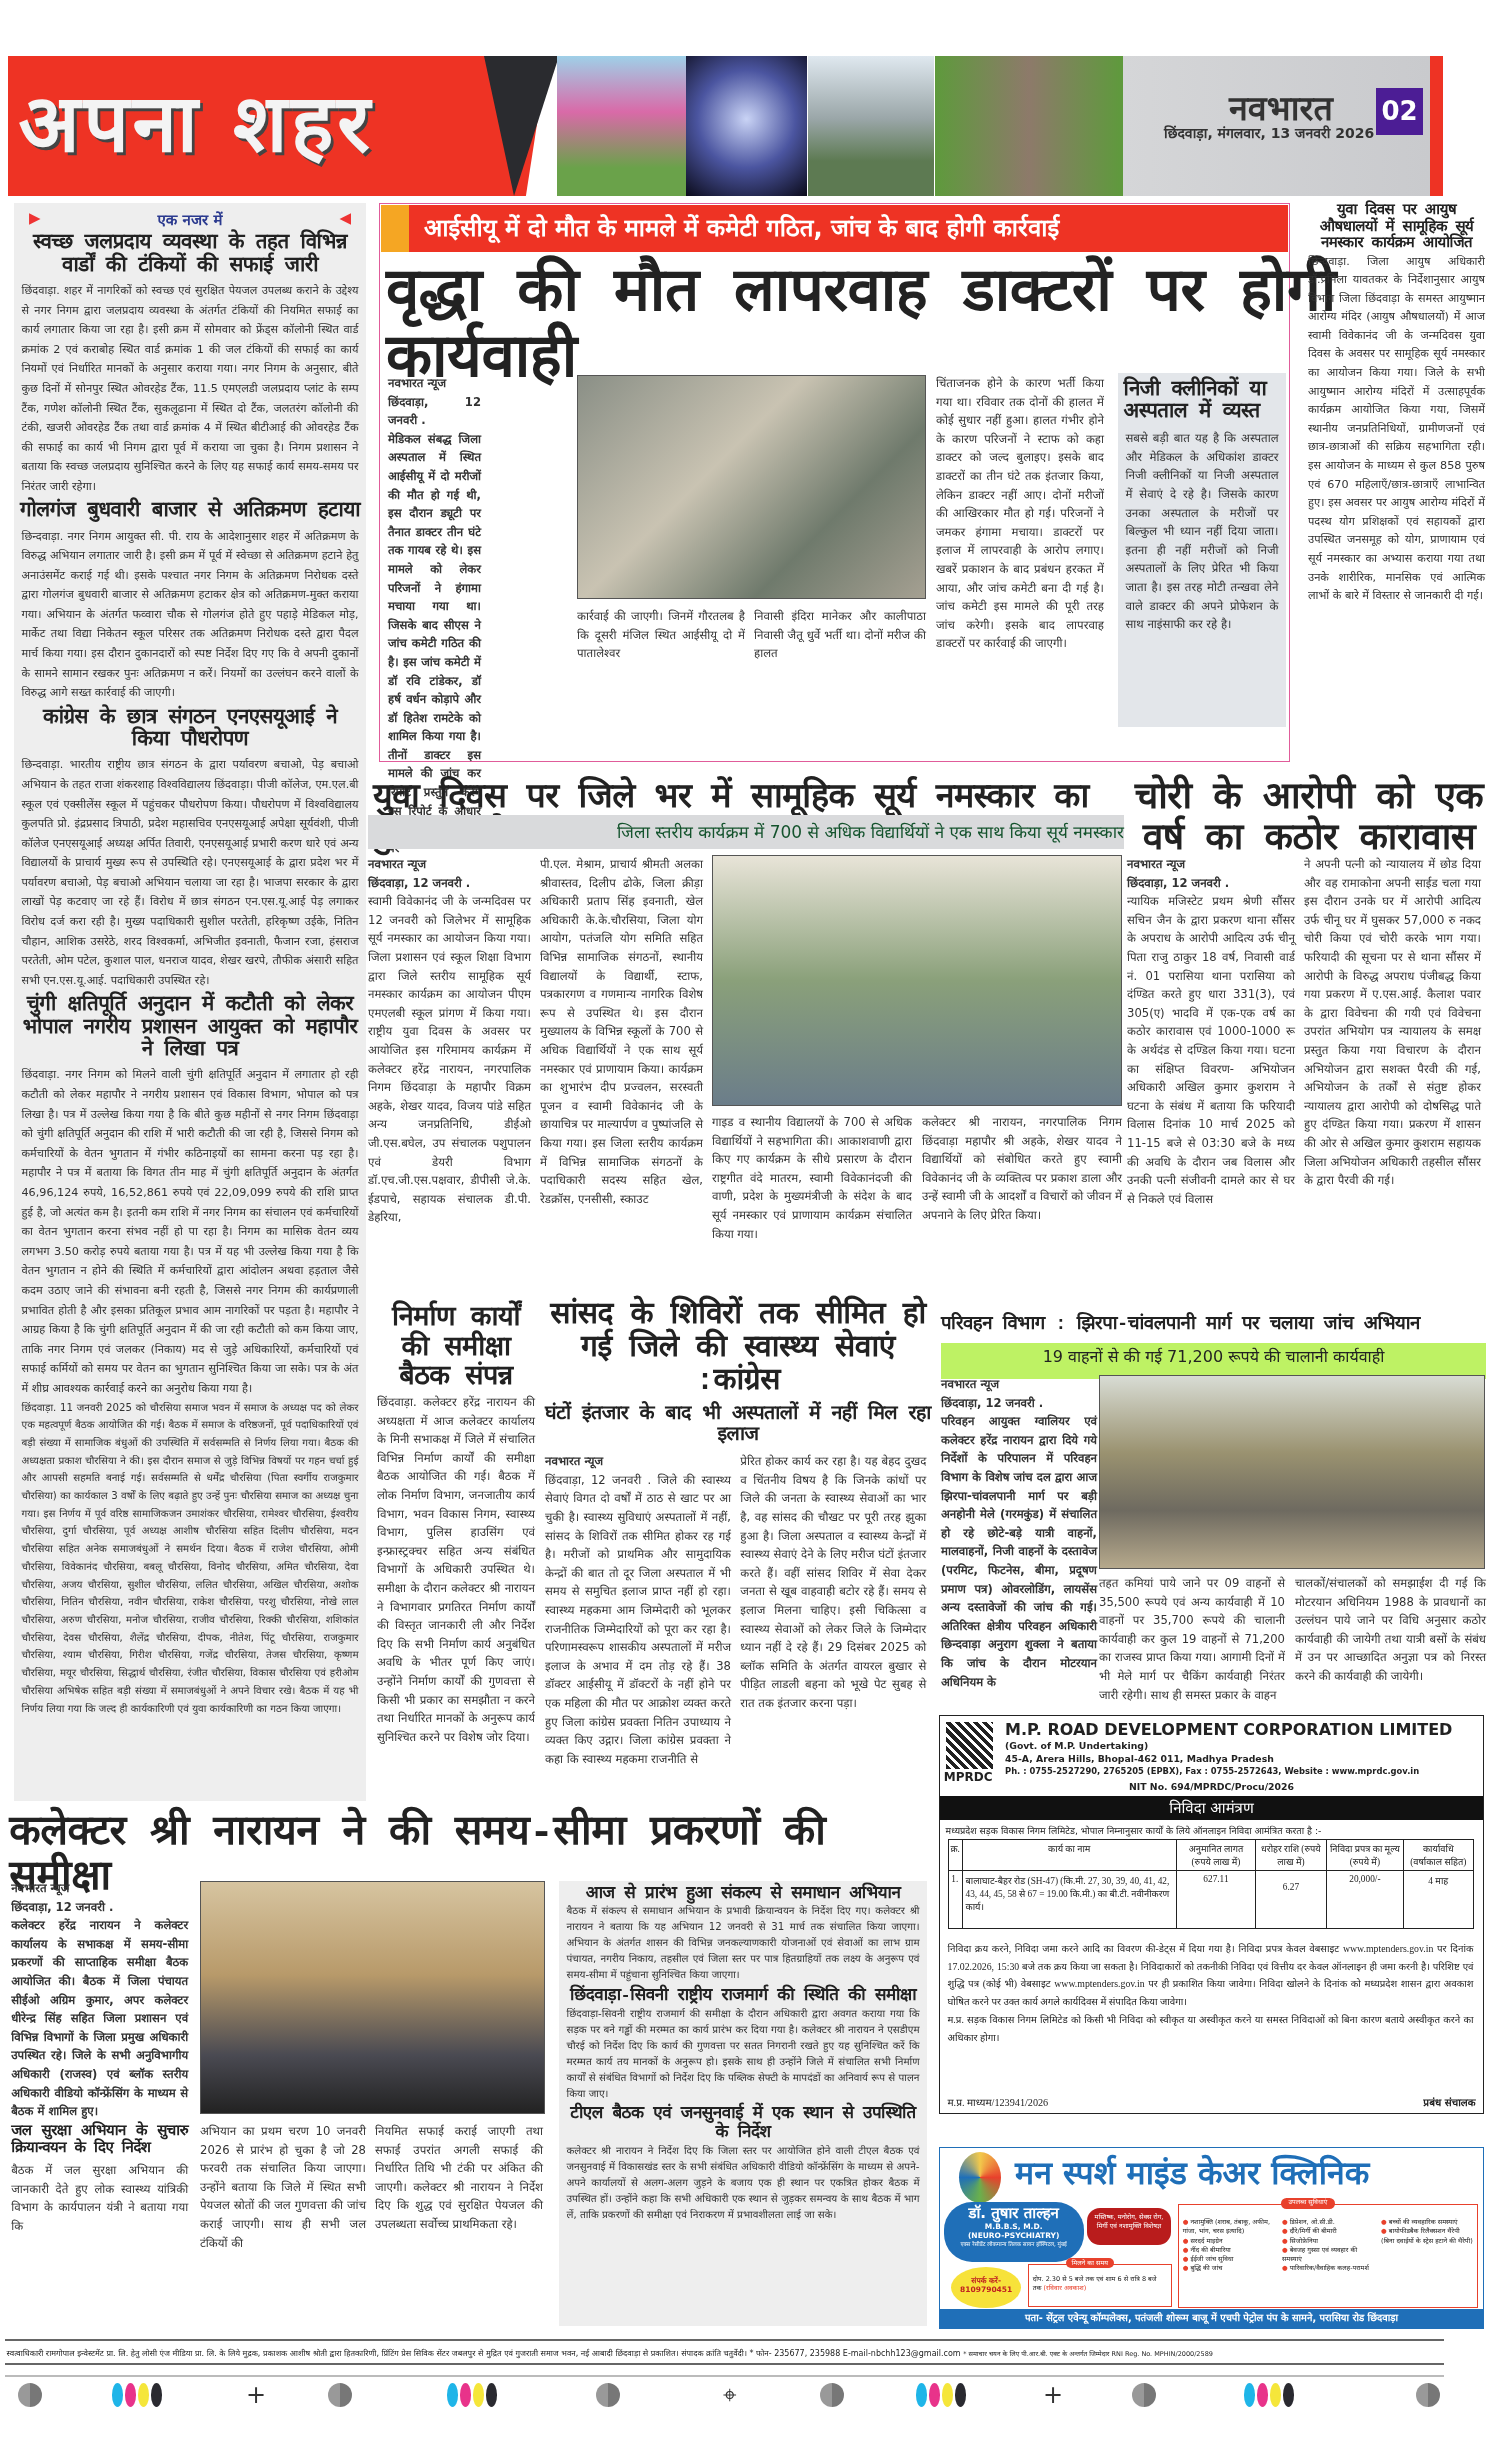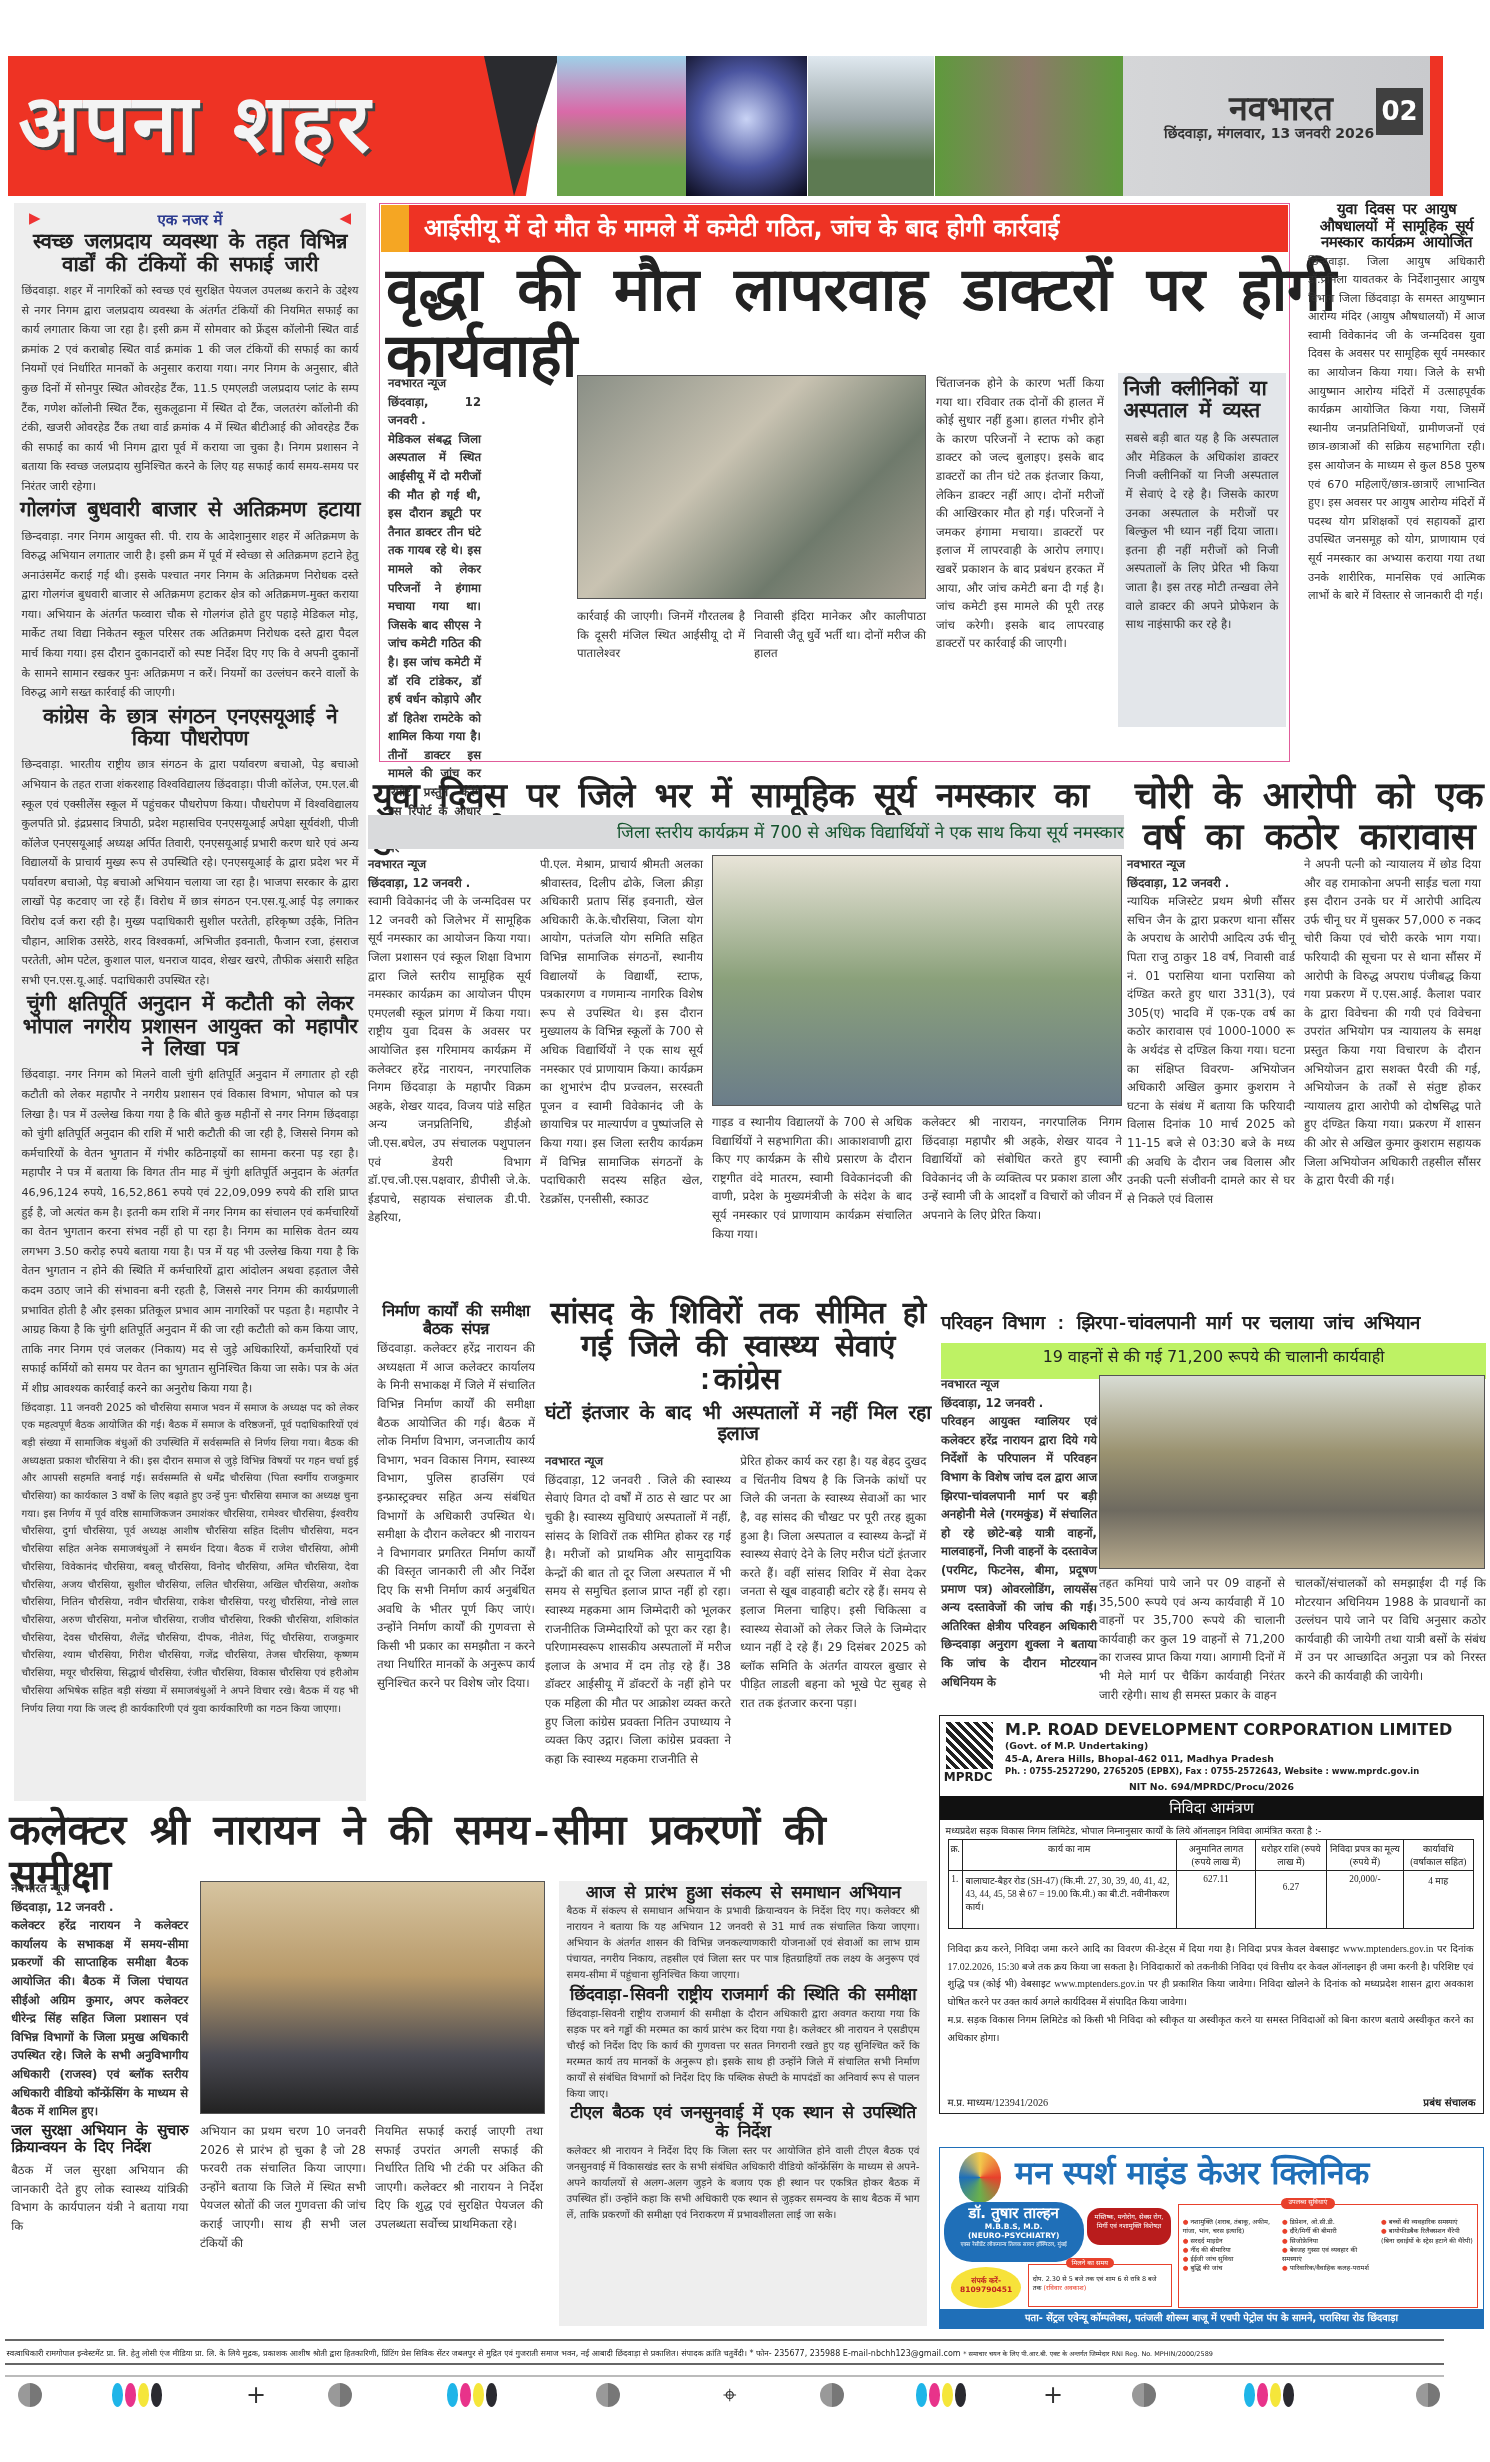--- a/index.html
+++ b/index.html
@@ -10,21 +10,21 @@
 .b{font-weight:bold}
 .hd{font-family:Liberation Mono, monospace;font-weight:bold;color:#222;line-height:1.1;letter-spacing:-0.5px}
 .photo{background:linear-gradient(135deg,#8a8f86,#c9c3b2 40%,#6f7a6c 70%,#a5a092);border:0.9px solid #555}
 #mast-red{left:7.5px;top:56px;width:540px;height:140px;background:#ee3324;clip-path:polygon(0 0,100% 0,96% 100%,0 100%)}
 #mast-dark{left:484px;top:56px;width:75px;height:140px;background:#2a2b2f;clip-path:polygon(0 0,100% 0,40% 100%)}
 #mast-title{left:18.6px;top:65px;font-size:80px;color:#f4f4f4;font-weight:bold;text-shadow:2.8px 2.8px 0 #444;letter-spacing:3.7px}
 .mimg{top:56px;height:140px}
 #mast-right{left:1123px;top:56px;width:307px;height:140px;background:linear-gradient(90deg,#d5d6d8,#c9cacd)}
 #mast-edge{left:1430px;top:56px;width:13px;height:140px;background:#ee3324}
 #brand{left:1229px;top:84px;font-size:34px;font-weight:bold;color:#333}
-#pageno{left:1376px;top:88px;width:47px;height:47px;background:#404040;color:#fff;font-size:26px;font-weight:bold;text-align:center;line-height:47px}
+#pageno{left:1376px;top:88px;width:47px;height:47px;background:#4c1d95;color:#fff;font-size:26px;font-weight:bold;text-align:center;line-height:47px}
 #dateline{left:1164px;top:123px;font-size:14px;font-weight:bold;color:#333}
 
 #leftcol{left:14px;top:203px;width:352px;height:1598px;background:#eeeeee}
 .lh{font-size:20.5px;text-align:center;margin:3.7px 5.6px}
 .lp{font-size:11.2px;line-height:19.6px;padding:0 7.5px;text-align:justify;color:#333}
 
 #topbox{left:379px;top:203px;width:911px;height:559px;border:1.9px solid #e05c9a}
 #kicker{left:381px;top:205px;width:907px;height:47px;background:#ee3324}
 #kicker-tab{left:381px;top:205px;width:28px;height:47px;background:#f5a623}
 #kicker-text{left:424px;top:210px;font-size:24px;color:#fff;font-weight:bold}
@@ -102,21 +102,21 @@
 
 <div class="abs hd" style="left:1132px;top:778px;font-size:37px;width:354px;text-align:center">चोरी के आरोपी को एक वर्ष का कठोर कारावास</div>
 <div class="abs txt" style="left:1127px;top:855px;width:168px">
   <div class="b">नवभारत न्यूज</div>
   <div class="b">छिंदवाड़ा, 12 जनवरी .</div>
   <div>न्यायिक मजिस्टेट प्रथम श्रेणी सौंसर सचिन जैन के द्वारा प्रकरण थाना सौंसर के अपराध के आरोपी आदित्य उर्फ चीनू पिता राजु ठाकुर 18 वर्ष, निवासी वार्ड नं. 01 परासिया थाना परासिया को दंण्डित करते हुए धारा 331(3), एवं 305(ए) भादवि में एक-एक वर्ष का कठोर कारावास एवं 1000-1000 रू के अर्थदंड से दण्डिल किया गया। घटना का संक्षिप्त विवरण- अभियोजन अधिकारी अखिल कुमार कुशराम ने घटना के संबंध में बताया कि फरियादी विलास दिनांक 10 मार्च 2025 को 11-15 बजे से 03:30 बजे के मध्य की अवधि के दौरान जब विलास और उनकी पत्नी संजीवनी दामले कार से घर से निकले एवं विलास</div>
 </div>
 <div class="abs txt" style="left:1304px;top:855px;width:177px">ने अपनी पत्नी को न्यायालय में छोड दिया और वह रामाकोना अपनी साईड चला गया इस दौरान उनके घर में आरोपी आदित्य उर्फ चीनू घर में घुसकर 57,000 रु नकद चोरी किया एवं चोरी करके भाग गया। फरियादी की सूचना पर से थाना सौंसर में आरोपी के विरुद्ध अपराध पंजीबद्ध किया गया प्रकरण में ए.एस.आई. कैलाश पवार के द्वारा विवेचना की गयी एवं विवेचना उपरांत अभियोग पत्र न्यायालय के समक्ष प्रस्तुत किया गया विचारण के दौरान अभियोजन द्वारा सशक्त पैरवी की गई, अभियोजन के तर्कों से संतुष्ट होकर न्यायालय द्वारा आरोपी को दोषसिद्ध पाते हुए दंण्डित किया गया। प्रकरण में शासन की ओर से अखिल कुमार कुशराम सहायक जिला अभियोजन अधिकारी तहसील सौंसर के द्वारा पैरवी की गई।</div>
 
 <div class="abs" style="left:377px;top:1304px;width:158px">
-  <div class="hd" style="font-size:16px;text-align:center">निर्माण कार्यों की समीक्षा बैठक संपन्न</div>
+  <div class="hd" style="font-size:27px;text-align:center">निर्माण कार्यों की समीक्षा बैठक संपन्न</div>
   <div class="txt">छिंदवाड़ा. कलेक्टर हरेंद्र नारायन की अध्यक्षता में आज कलेक्टर कार्यालय के मिनी सभाकक्ष में जिले में संचालित विभिन्न निर्माण कार्यों की समीक्षा बैठक आयोजित की गई। बैठक में लोक निर्माण विभाग, जनजातीय कार्य विभाग, भवन विकास निगम, स्वास्थ्य विभाग, पुलिस हाउसिंग एवं इन्फ्रास्ट्रक्चर सहित अन्य संबंधित विभागों के अधिकारी उपस्थित थे। समीक्षा के दौरान कलेक्टर श्री नारायन ने विभागवार प्रगतिरत निर्माण कार्यों की विस्तृत जानकारी ली और निर्देश दिए कि सभी निर्माण कार्य अनुबंधित अवधि के भीतर पूर्ण किए जाएं। उन्होंने निर्माण कार्यों की गुणवत्ता से किसी भी प्रकार का समझौता न करने तथा निर्धारित मानकों के अनुरूप कार्य सुनिश्चित करने पर विशेष जोर दिया।</div>
 </div>
 
 <div class="abs" style="left:545px;top:1299px;width:386px">
   <div class="hd" style="font-size:30px;text-align:center">सांसद के शिविरों तक सीमित हो गई जिले की स्वास्थ्य सेवाएं :कांग्रेस</div>
   <div class="hd" style="font-size:19.6px;text-align:center;margin:5.6px 0">घंटों इंतजार के बाद भी अस्पतालों में नहीं मिल रहा इलाज</div>
   <div style="display:flex;gap:9.3px">
     <div class="txt" style="width:186px">
       <div class="b">नवभारत न्यूज</div>
       <div>छिंदवाड़ा, 12 जनवरी . जिले की स्वास्थ्य सेवाएं विगत दो वर्षों में ठाठ से खाट पर आ चुकी है। स्वास्थ्य सुविधाएं अस्पतालों में नहीं, सांसद के शिविरों तक सीमित होकर रह गई है। मरीजों को प्राथमिक और सामुदायिक केन्द्रों की बात तो दूर जिला अस्पताल में भी समय से समुचित इलाज प्राप्त नहीं हो रहा। स्वास्थ्य महकमा आम जिम्मेदारी को भूलकर राजनीतिक जिम्मेदारियों को पूरा कर रहा है। परिणामस्वरूप शासकीय अस्पतालों में मरीज इलाज के अभाव में दम तोड़ रहे हैं। 38 डॉक्टर आईसीयू में डॉक्टरों के नहीं होने पर एक महिला की मौत पर आक्रोश व्यक्त करते हुए जिला कांग्रेस प्रवक्ता नितिन उपाध्याय ने व्यक्त किए उद्गार। जिला कांग्रेस प्रवक्ता ने कहा कि स्वास्थ्य महकमा राजनीति से</div>

